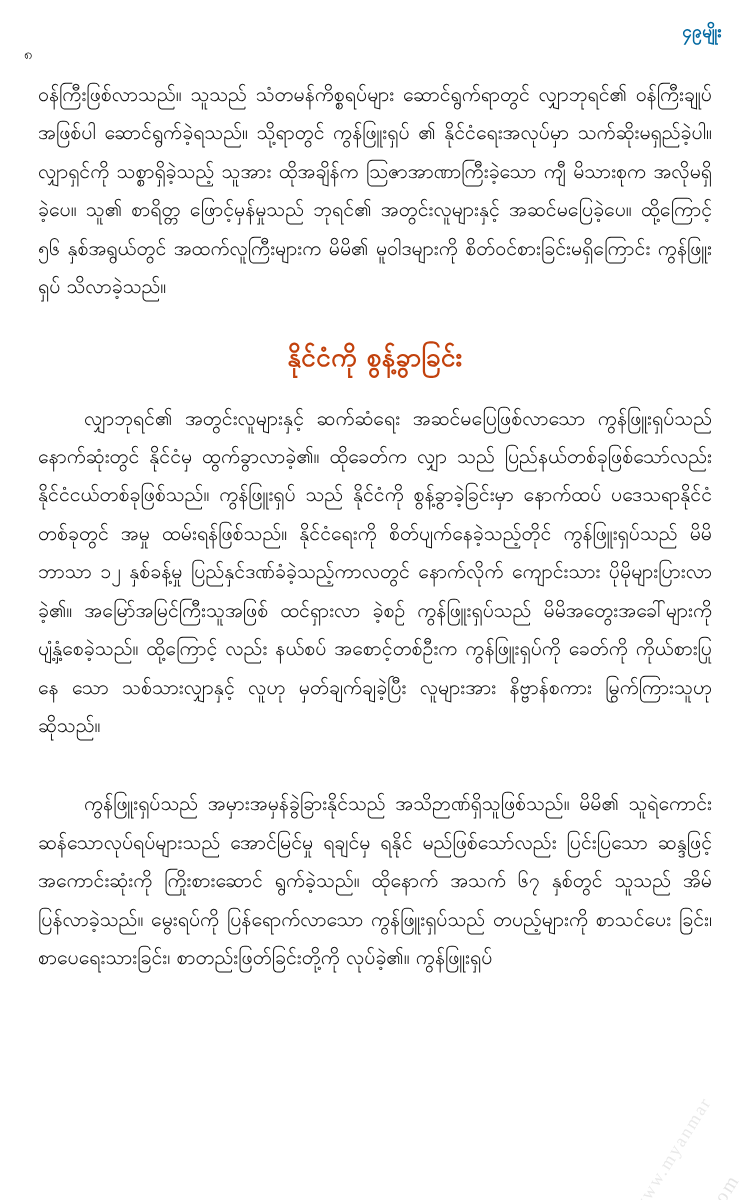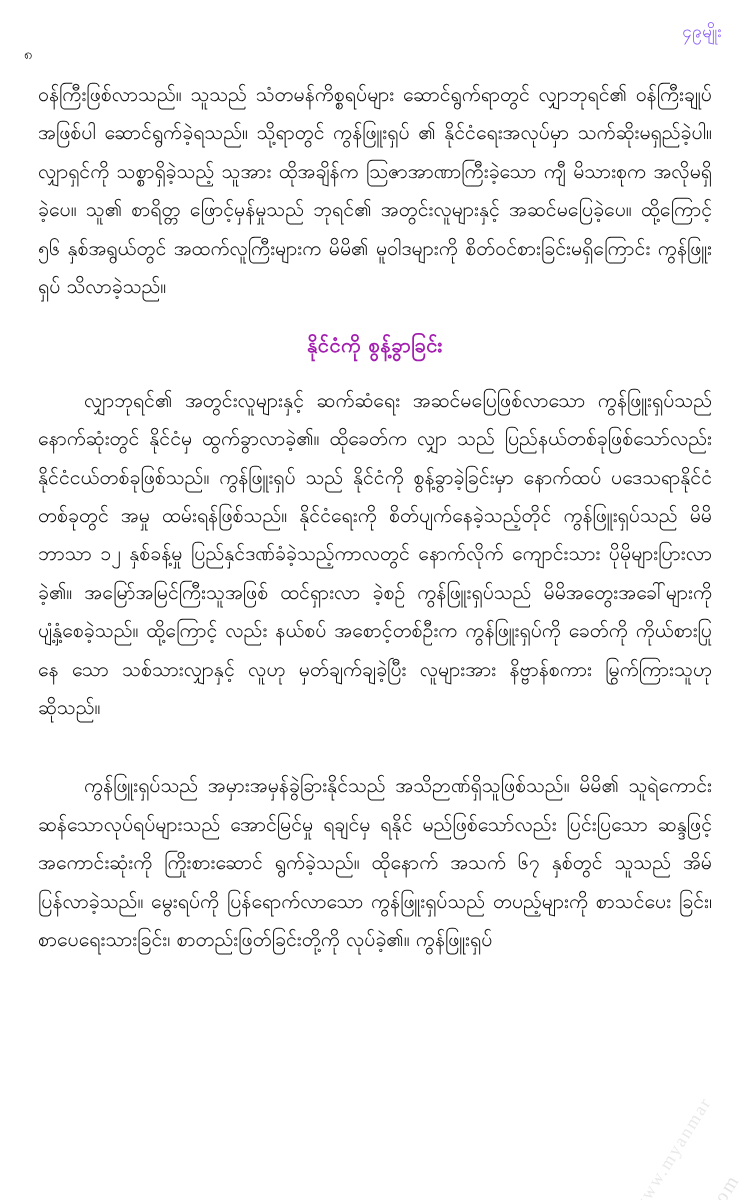--- a/index.html
+++ b/index.html
@@ -23,22 +23,23 @@
   }
   .header-row {
     position: relative;
     height: 46px;
   }
   .chapter-label {
     position: absolute;
     right: 6px;
     top: 6px;
     font-size: 17px;
-    color: #8b5cf6;
+    color: #0369a1;
     letter-spacing: 0.5px;
+    font-weight: bold;
   }
   .page-number {
     position: absolute;
     left: 2px;
     top: 30px;
     font-size: 15px;
     color: #111;
   }
   .body-text {
     font-size: 19.5px;
@@ -50,24 +51,24 @@
   .para {
     margin: 16px;
     text-align: justify;
   }
   .para.indent {
     text-indent: 46px;
   }
   .section-heading {
     text-align: center;
     font-weight: bold;
-    font-size: 20px;
-    margin: 20px 0 12px 0;
+    font-size: 26px;
+    margin: 26px 0 12px 0;
     letter-spacing: 0.5px;
-    color: #a21caf;
+    color: #c2410c;
   }
   .block-gap {
     height: 8px;
   }
   
   .watermark {
     position: absolute;
     right: 6px;
     bottom: 18px;
     transform: rotate(-58deg);

